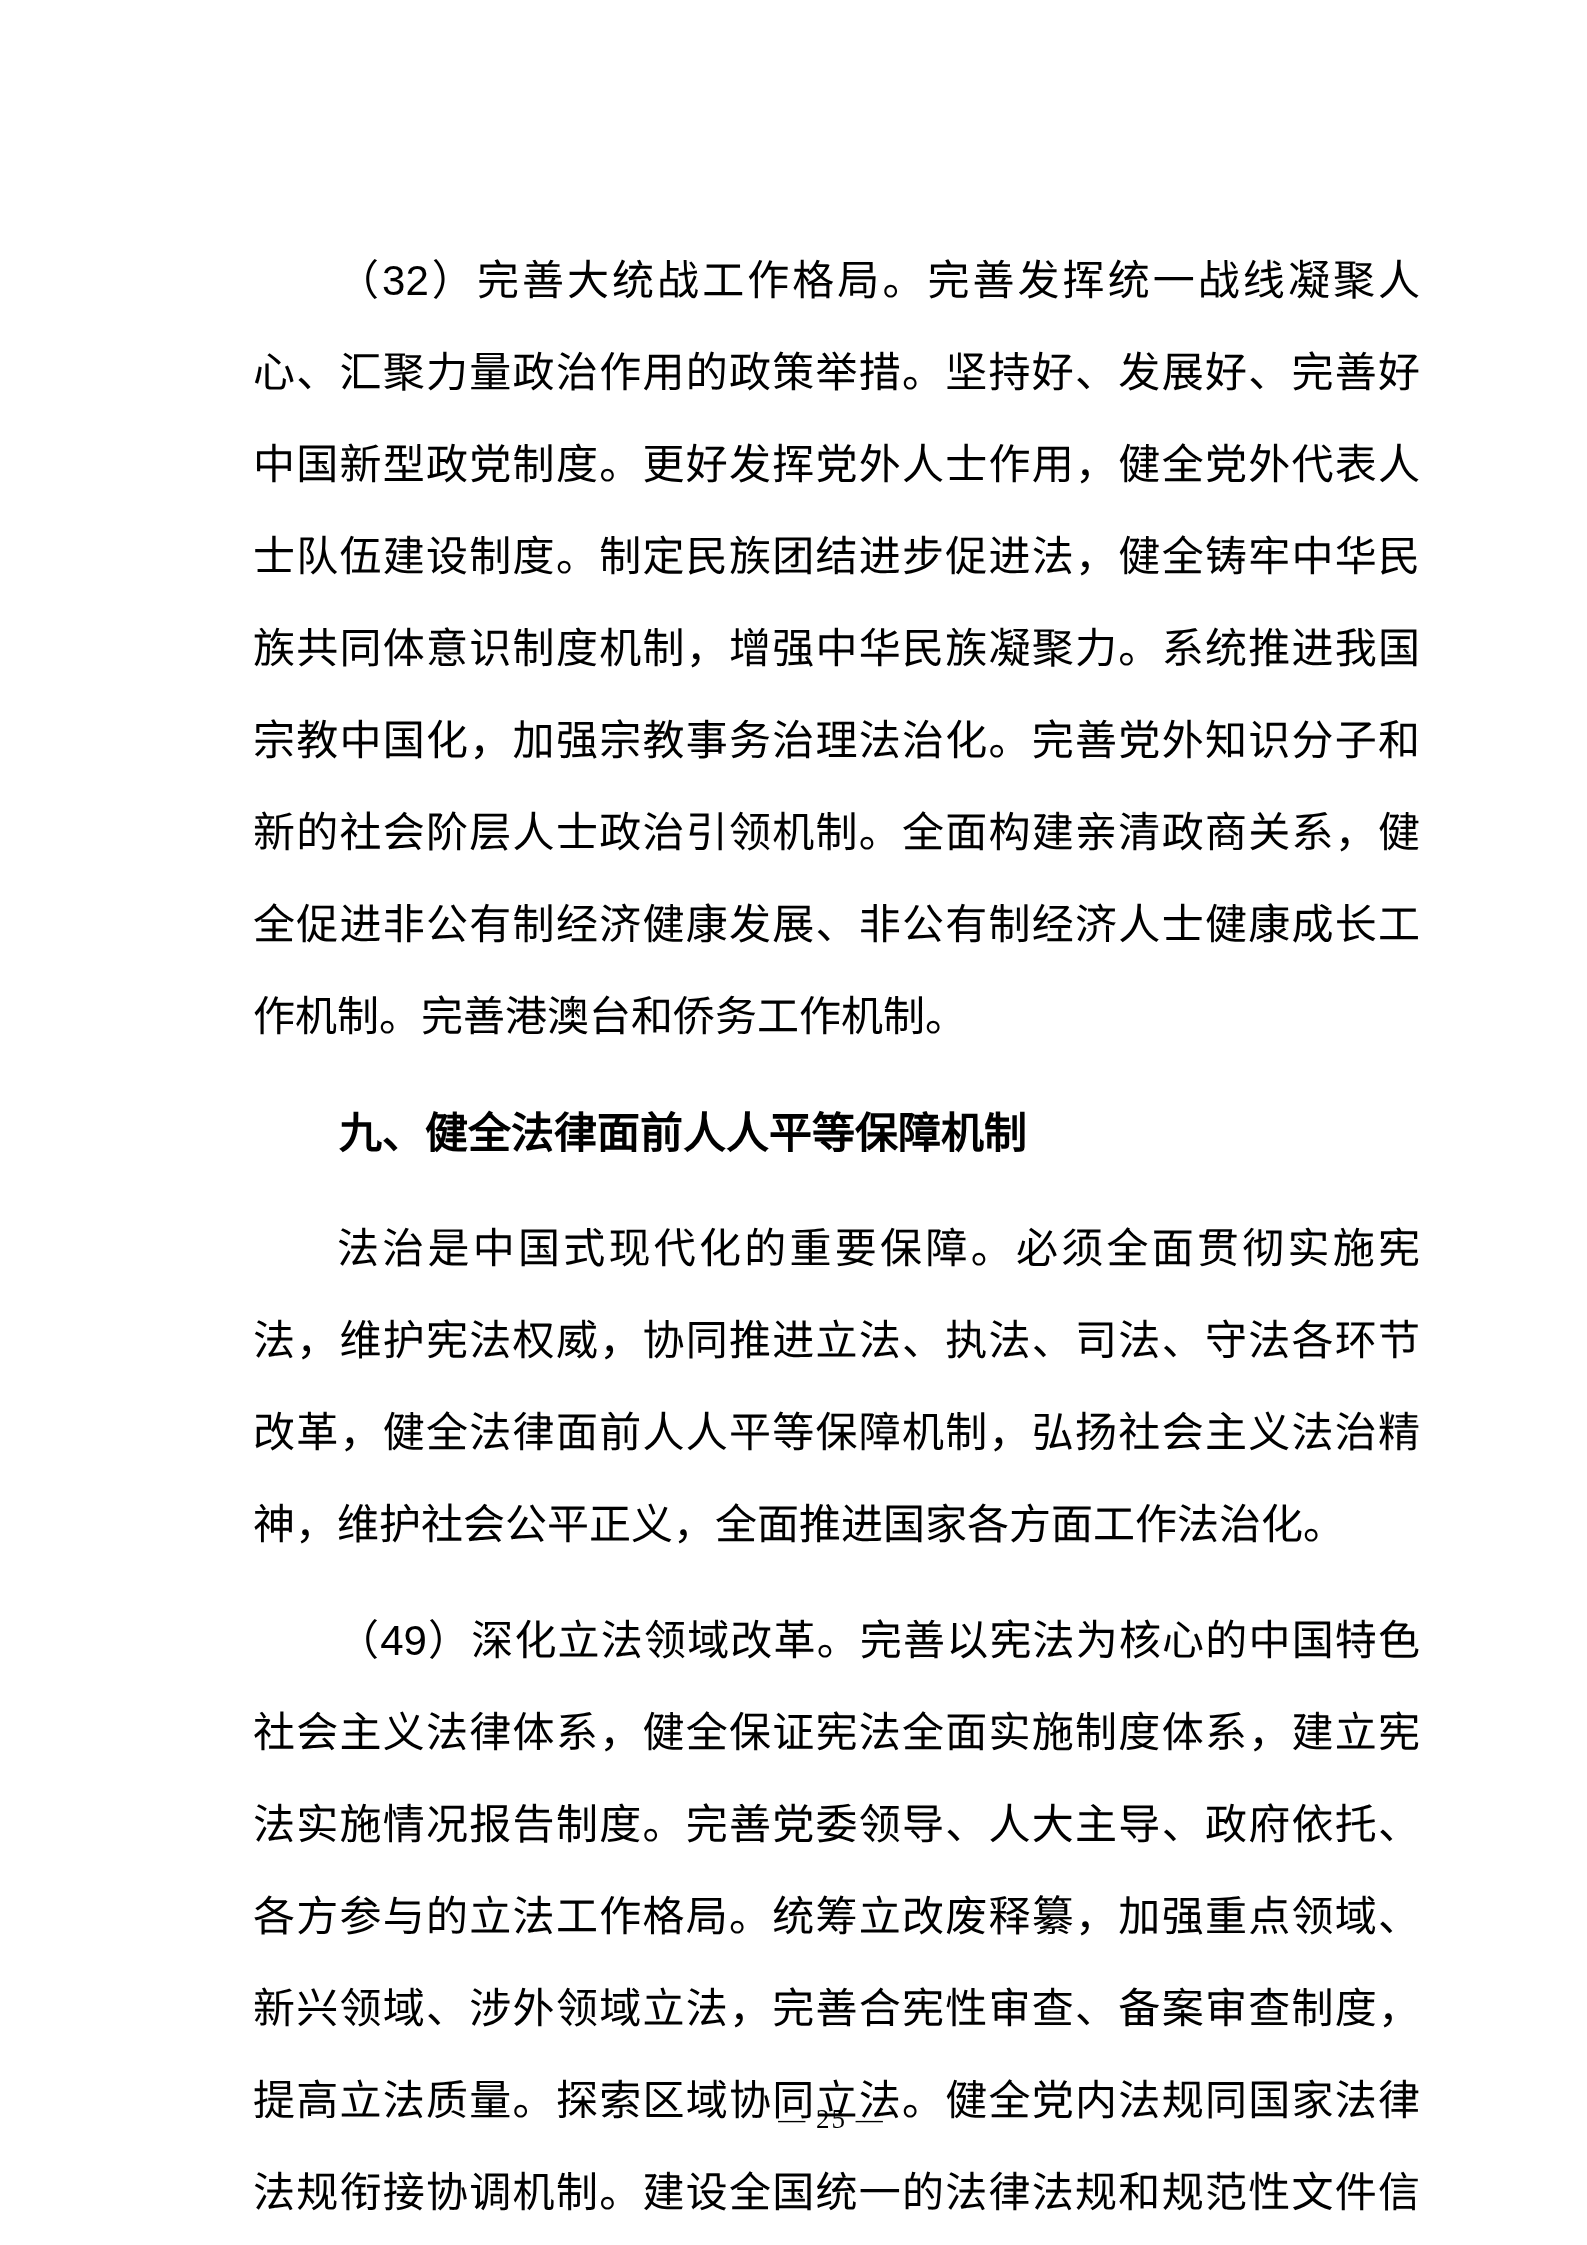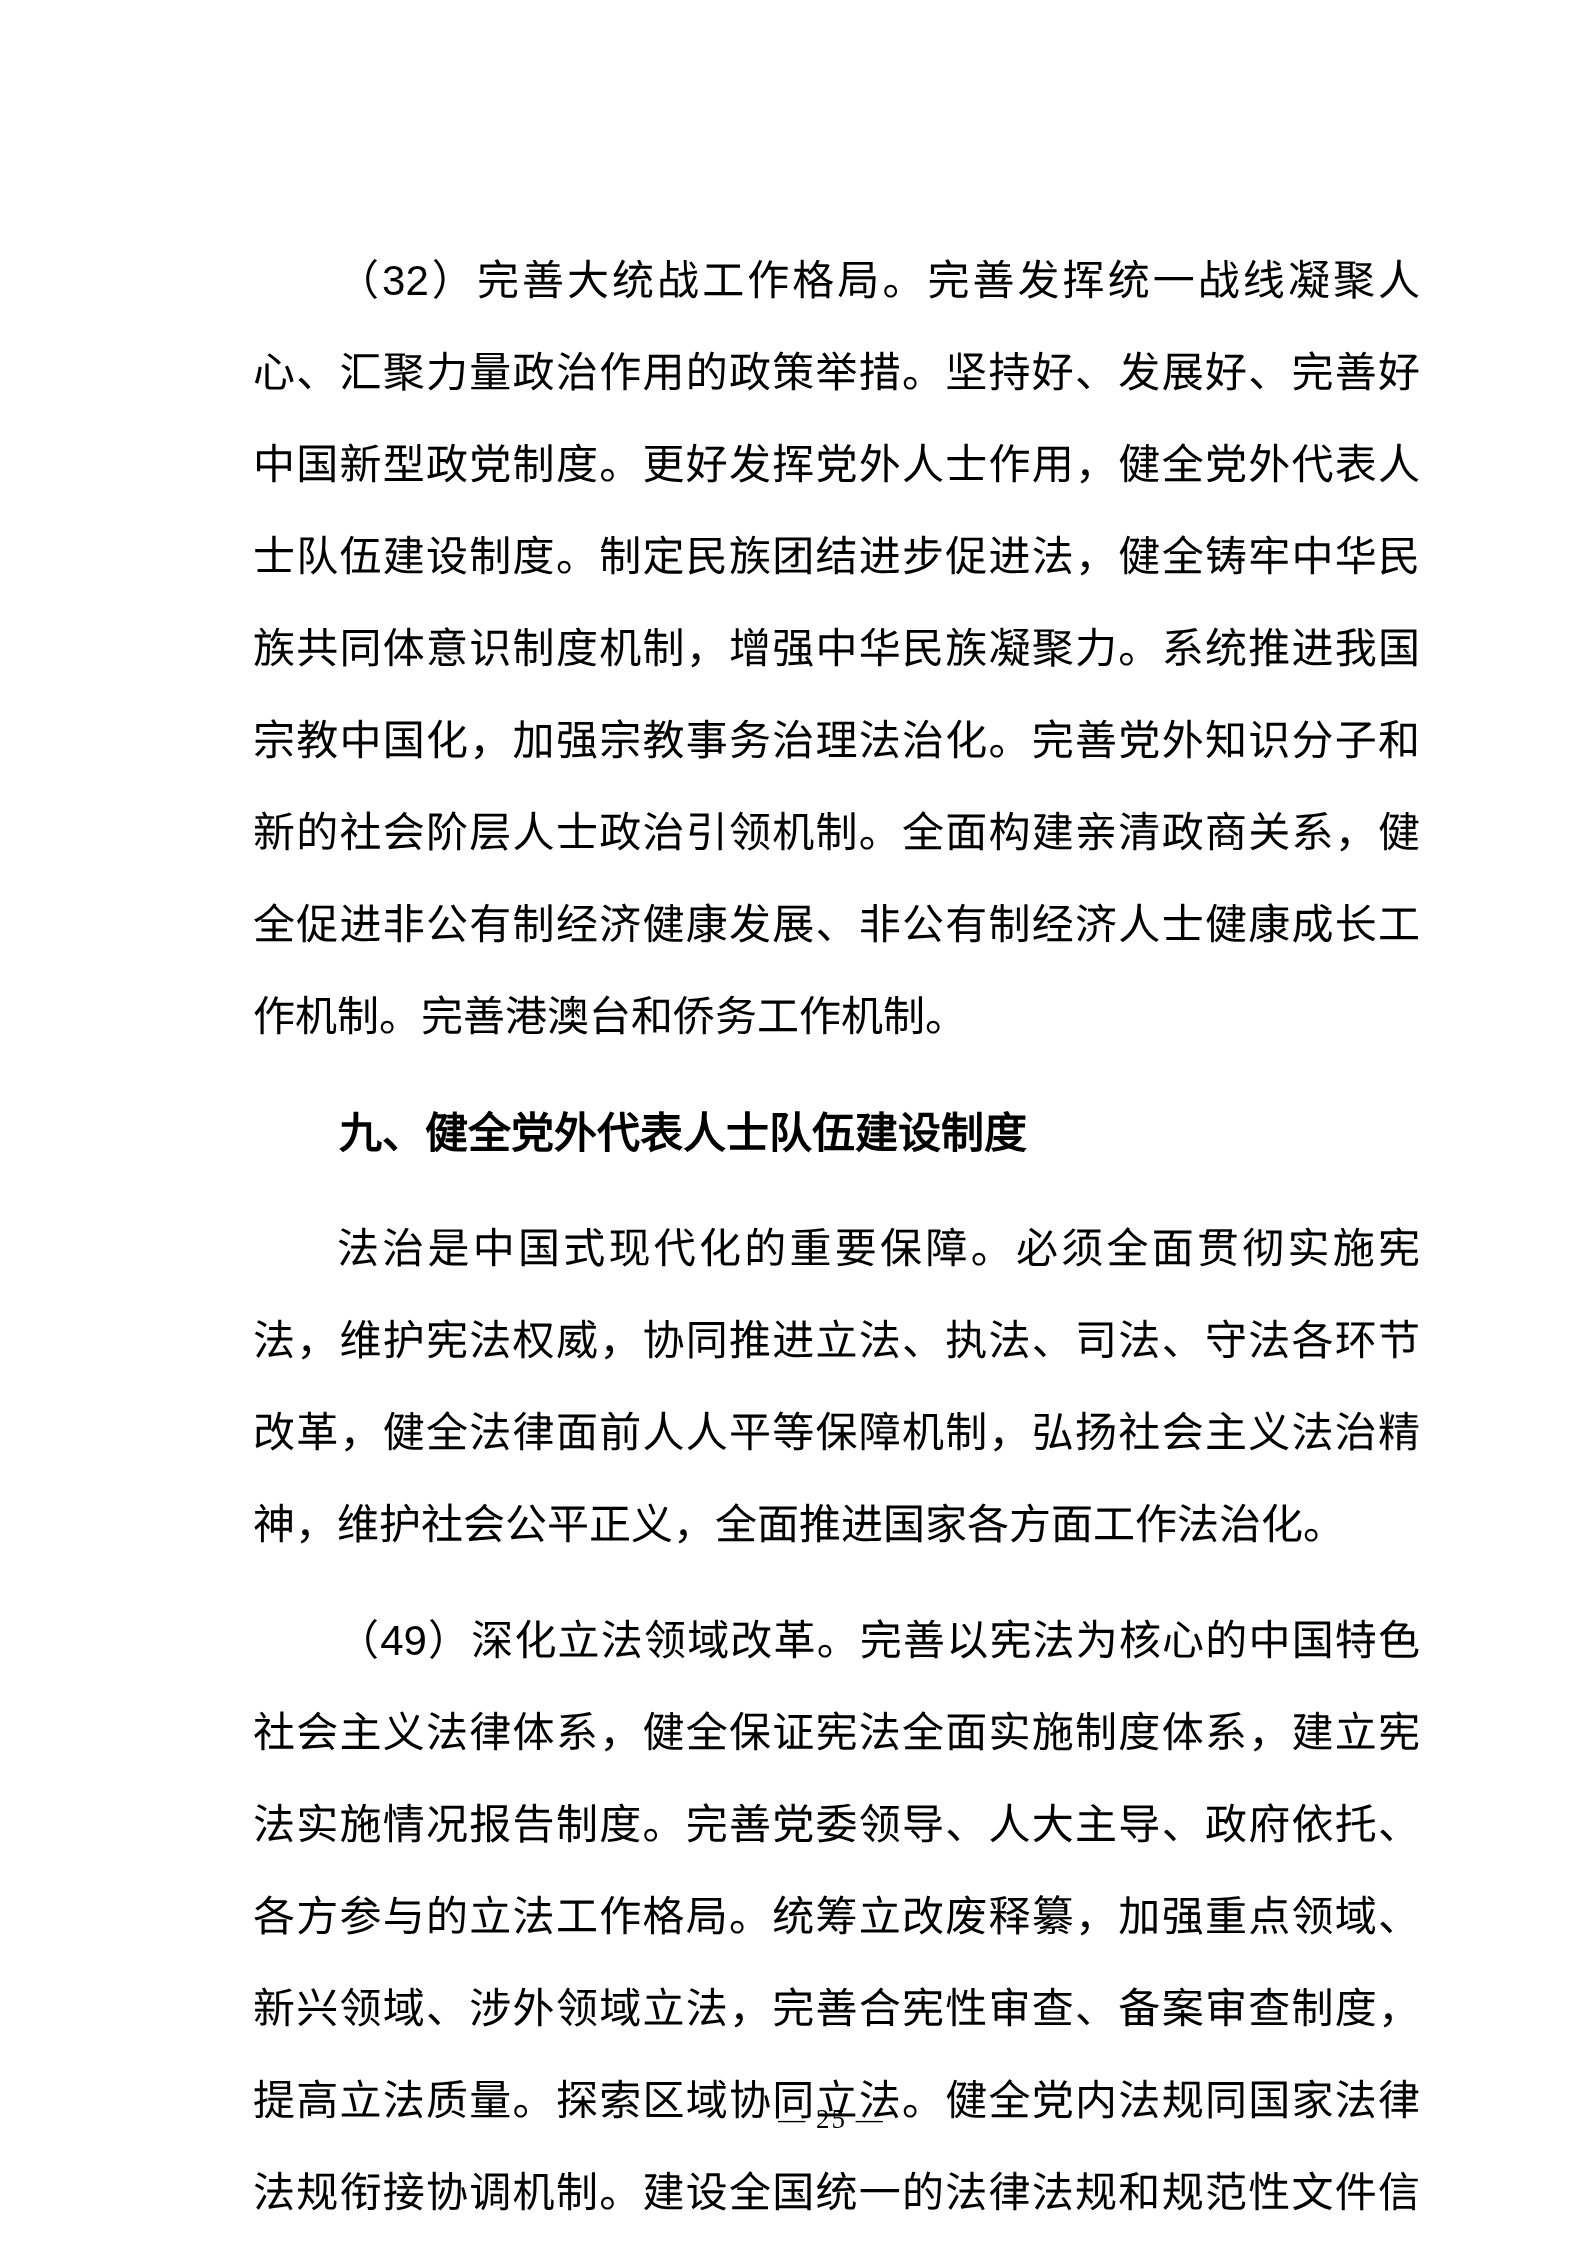--- a/index.html
+++ b/index.html
@@ -51,18 +51,18 @@
       letter-spacing: 2px;
       margin-left: 14px;
     }
   </style>
 </head>
 <body>
 
 <div class="page">
   <div class="content">
     <p class="body-para">（32）完善大统战工作格局。完善发挥统一战线凝聚人心、汇聚力量政治作用的政策举措。坚持好、发展好、完善好中国新型政党制度。更好发挥党外人士作用，健全党外代表人士队伍建设制度。制定民族团结进步促进法，健全铸牢中华民族共同体意识制度机制，增强中华民族凝聚力。系统推进我国宗教中国化，加强宗教事务治理法治化。完善党外知识分子和新的社会阶层人士政治引领机制。全面构建亲清政商关系，健全促进非公有制经济健康发展、非公有制经济人士健康成长工作机制。完善港澳台和侨务工作机制。</p>
-    <h2 class="section-heading">九、健全党外代表人士队伍建设制度</h2>
+    <h2 class="section-heading">九、健全法律面前人人平等保障机制</h2>
     <p class="body-para">法治是中国式现代化的重要保障。必须全面贯彻实施宪法，维护宪法权威，协同推进立法、执法、司法、守法各环节改革，健全法律面前人人平等保障机制，弘扬社会主义法治精神，维护社会公平正义，全面推进国家各方面工作法治化。</p>
     <p class="body-para">（49）深化立法领域改革。完善以宪法为核心的中国特色社会主义法律体系，健全保证宪法全面实施制度体系，建立宪法实施情况报告制度。完善党委领导、人大主导、政府依托、各方参与的立法工作格局。统筹立改废释纂，加强重点领域、新兴领域、涉外领域立法，完善合宪性审查、备案审查制度，提高立法质量。探索区域协同立法。健全党内法规同国家法律法规衔接协调机制。建设全国统一的法律法规和规范性文件信息平台。</p>
   </div>
   <div class="page-number">— 25 —</div>
 </div>
 
 </body></html>

